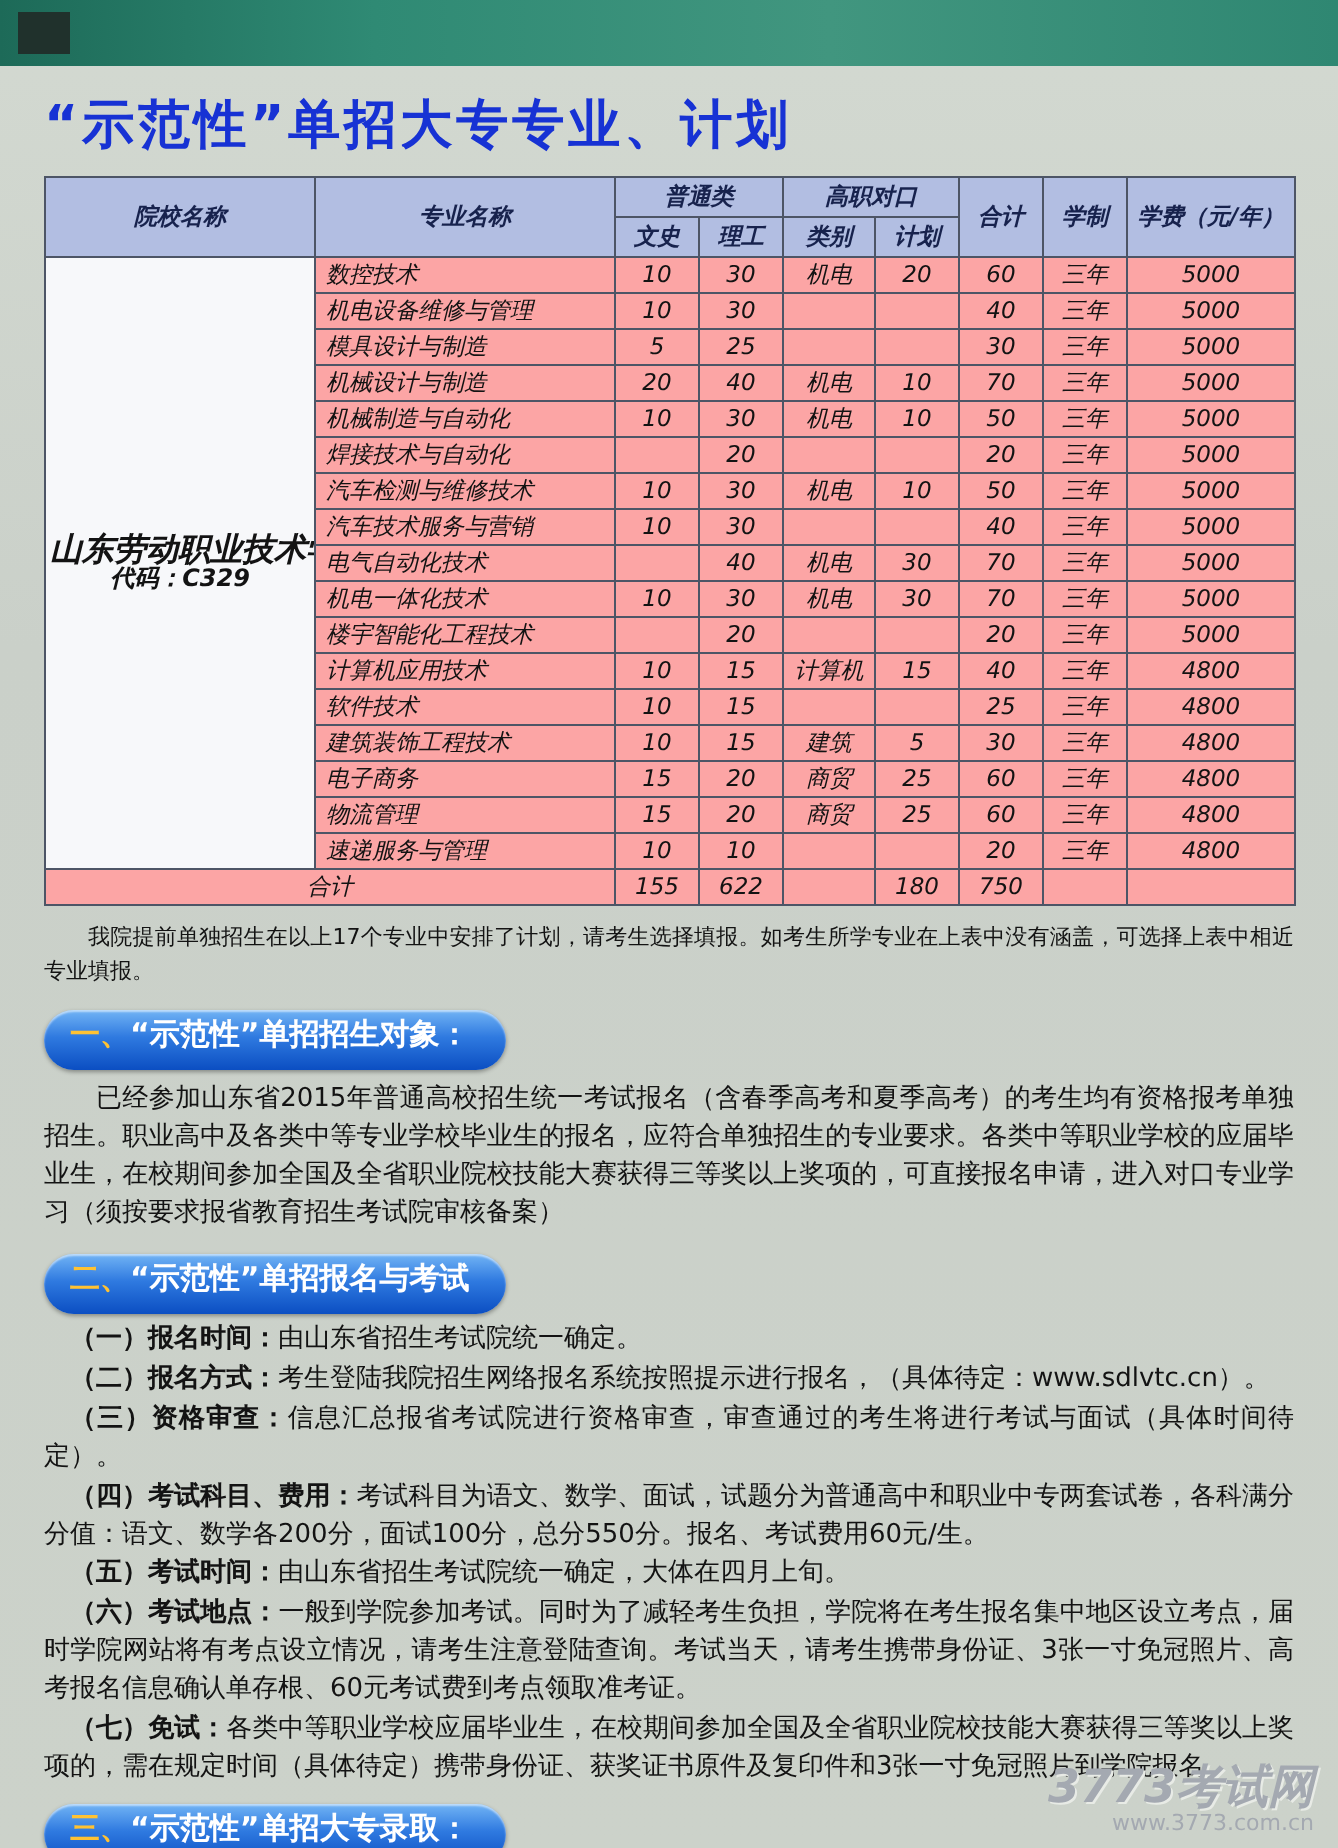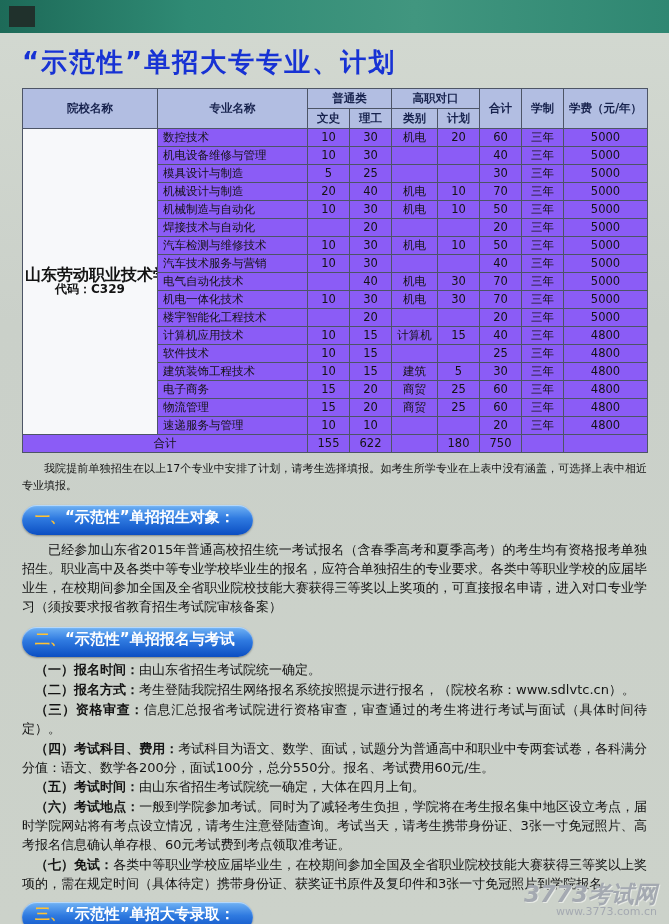--- a/index.html
+++ b/index.html
@@ -6,21 +6,21 @@
   body{
     width:669px;height:924px;overflow:hidden;position:relative;
     font-family:"DejaVu Sans","Liberation Sans",sans-serif;
     background:linear-gradient(180deg,#d3d9d1 0%,#cad0c9 35%,#ccd2ca 100%);
     color:#131313;
   }
   .topbar{height:33px;background:linear-gradient(90deg,#1d6a58 0%,#2f8a74 28%,#41967f 62%,#2f8772 100%);position:relative;}
   .topbar .logo-block{position:absolute;left:9px;top:6px;width:26px;height:21px;background:#20312c;}
   .page{padding:0 22px;}
   .title{margin:12px 0 8px;font-size:26px;font-weight:bold;color:#1732d4;letter-spacing:2px;}
-  table.plan{width:625px;border-collapse:collapse;background:#8b5cf6;font-size:11.5px;table-layout:fixed;}
+  table.plan{width:625px;border-collapse:collapse;background:#fca5a5;font-size:11.5px;table-layout:fixed;font-style:italic;}
   .plan th,.plan td{border:1px solid #4d5566;padding:1px 2px;text-align:center;height:15px;line-height:15px;overflow:hidden;white-space:nowrap;}
   .plan thead th{background:#b2bee2;color:#17224d;font-weight:bold;height:17px;line-height:17px;}
   .plan td.major{text-align:left;padding-left:5px;}
   .plan td.college{vertical-align:middle;background:#f7f8fa;}
   .college .cname{font-weight:bold;font-size:16px;}
   .college .ccode{font-weight:bold;font-size:12px;}
   .total-row td{font-weight:normal;}
   .note{font-size:11px;line-height:1.5;text-indent:2em;margin:8px 0 4px;text-align:justify;}
   .pill{display:inline-block;border-radius:999px;padding:3px 18px 8px 13px;margin:7px 0 4px;
     background:linear-gradient(180deg,#72b4f5 0%,#2f7ae0 45%,#0b4ec2 100%);
@@ -267,21 +267,21 @@
 
   <div class="pill">
     <span class="num">一、</span><span class="t">“示范性”单招招生对象：</span>
   </div>
   <p class="body-para">已经参加山东省2015年普通高校招生统一考试报名（含春季高考和夏季高考）的考生均有资格报考单独招生。职业高中及各类中等专业学校毕业生的报名，应符合单独招生的专业要求。各类中等职业学校的应届毕业生，在校期间参加全国及全省职业院校技能大赛获得三等奖以上奖项的，可直接报名申请，进入对口专业学习（须按要求报省教育招生考试院审核备案）</p>
 
   <div class="pill">
     <span class="num">二、</span><span class="t">“示范性”单招报名与考试</span>
   </div>
   <p class="item"><span class="lbl">（一）报名时间：</span><span>由山东省招生考试院统一确定。</span></p>
-  <p class="item"><span class="lbl">（二）报名方式：</span><span>考生登陆我院招生网络报名系统按照提示进行报名，（院校名称：www.sdlvtc.cn）。</span></p>
+  <p class="item"><span class="lbl">（二）报名方式：</span><span>考生登陆我院招生网络报名系统按照提示进行报名，（具体待定：www.sdlvtc.cn）。</span></p>
   <p class="item"><span class="lbl">（三）资格审查：</span><span>信息汇总报省考试院进行资格审查，审查通过的考生将进行考试与面试（具体时间待定）。</span></p>
   <p class="item"><span class="lbl">（四）考试科目、费用：</span><span>考试科目为语文、数学、面试，试题分为普通高中和职业中专两套试卷，各科满分分值：语文、数学各200分，面试100分，总分550分。报名、考试费用60元/生。</span></p>
   <p class="item"><span class="lbl">（五）考试时间：</span><span>由山东省招生考试院统一确定，大体在四月上旬。</span></p>
   <p class="item"><span class="lbl">（六）考试地点：</span><span>一般到学院参加考试。同时为了减轻考生负担，学院将在考生报名集中地区设立考点，届时学院网站将有考点设立情况，请考生注意登陆查询。考试当天，请考生携带身份证、3张一寸免冠照片、高考报名信息确认单存根、60元考试费到考点领取准考证。</span></p>
   <p class="item"><span class="lbl">（七）免试：</span><span>各类中等职业学校应届毕业生，在校期间参加全国及全省职业院校技能大赛获得三等奖以上奖项的，需在规定时间（具体待定）携带身份证、获奖证书原件及复印件和3张一寸免冠照片到学院报名。</span></p>
 
   <div class="pill">
     <span class="num">三、</span><span class="t">“示范性”单招大专录取：</span>
   </div>
   

